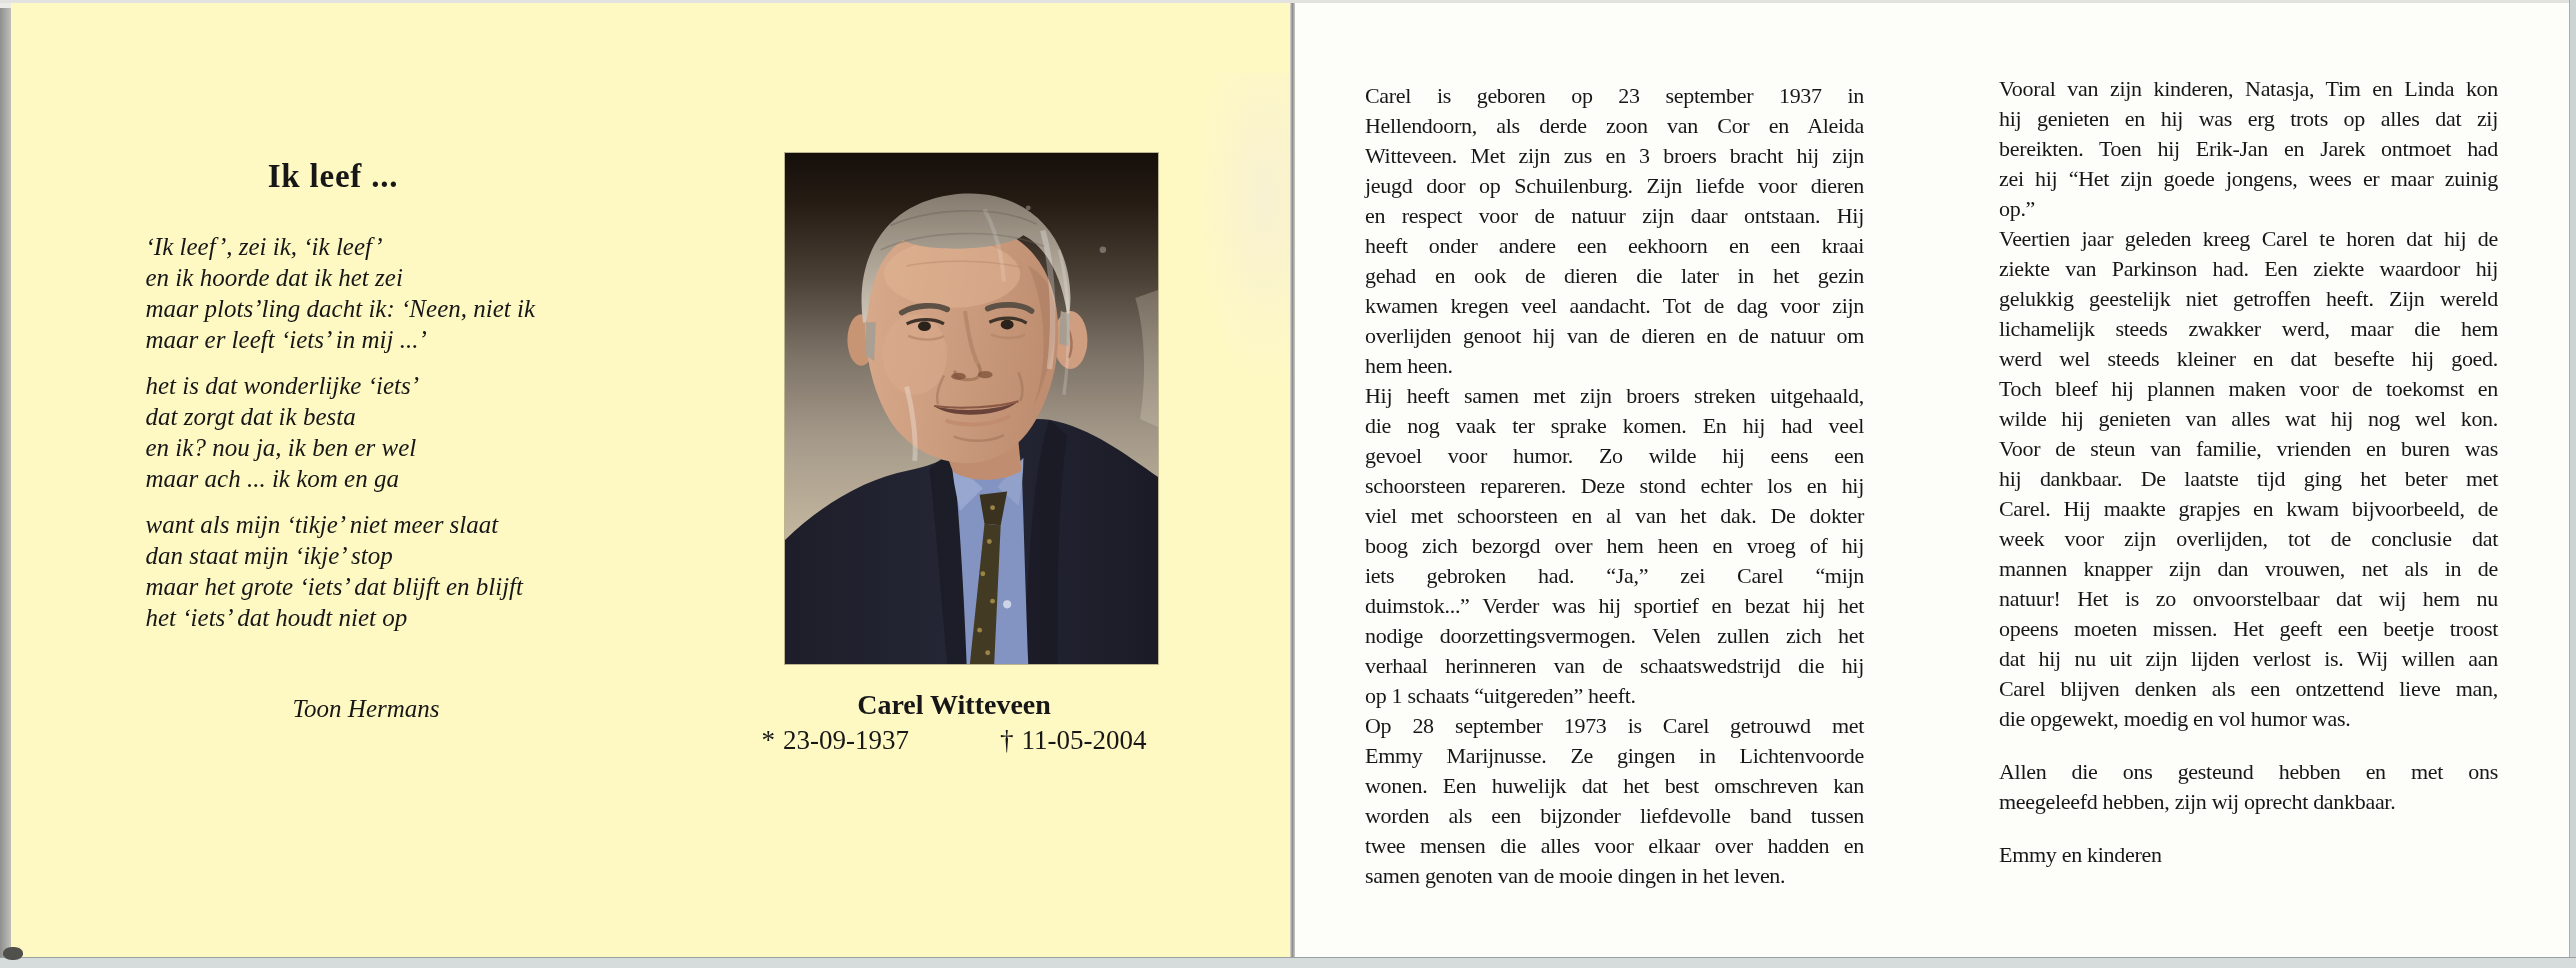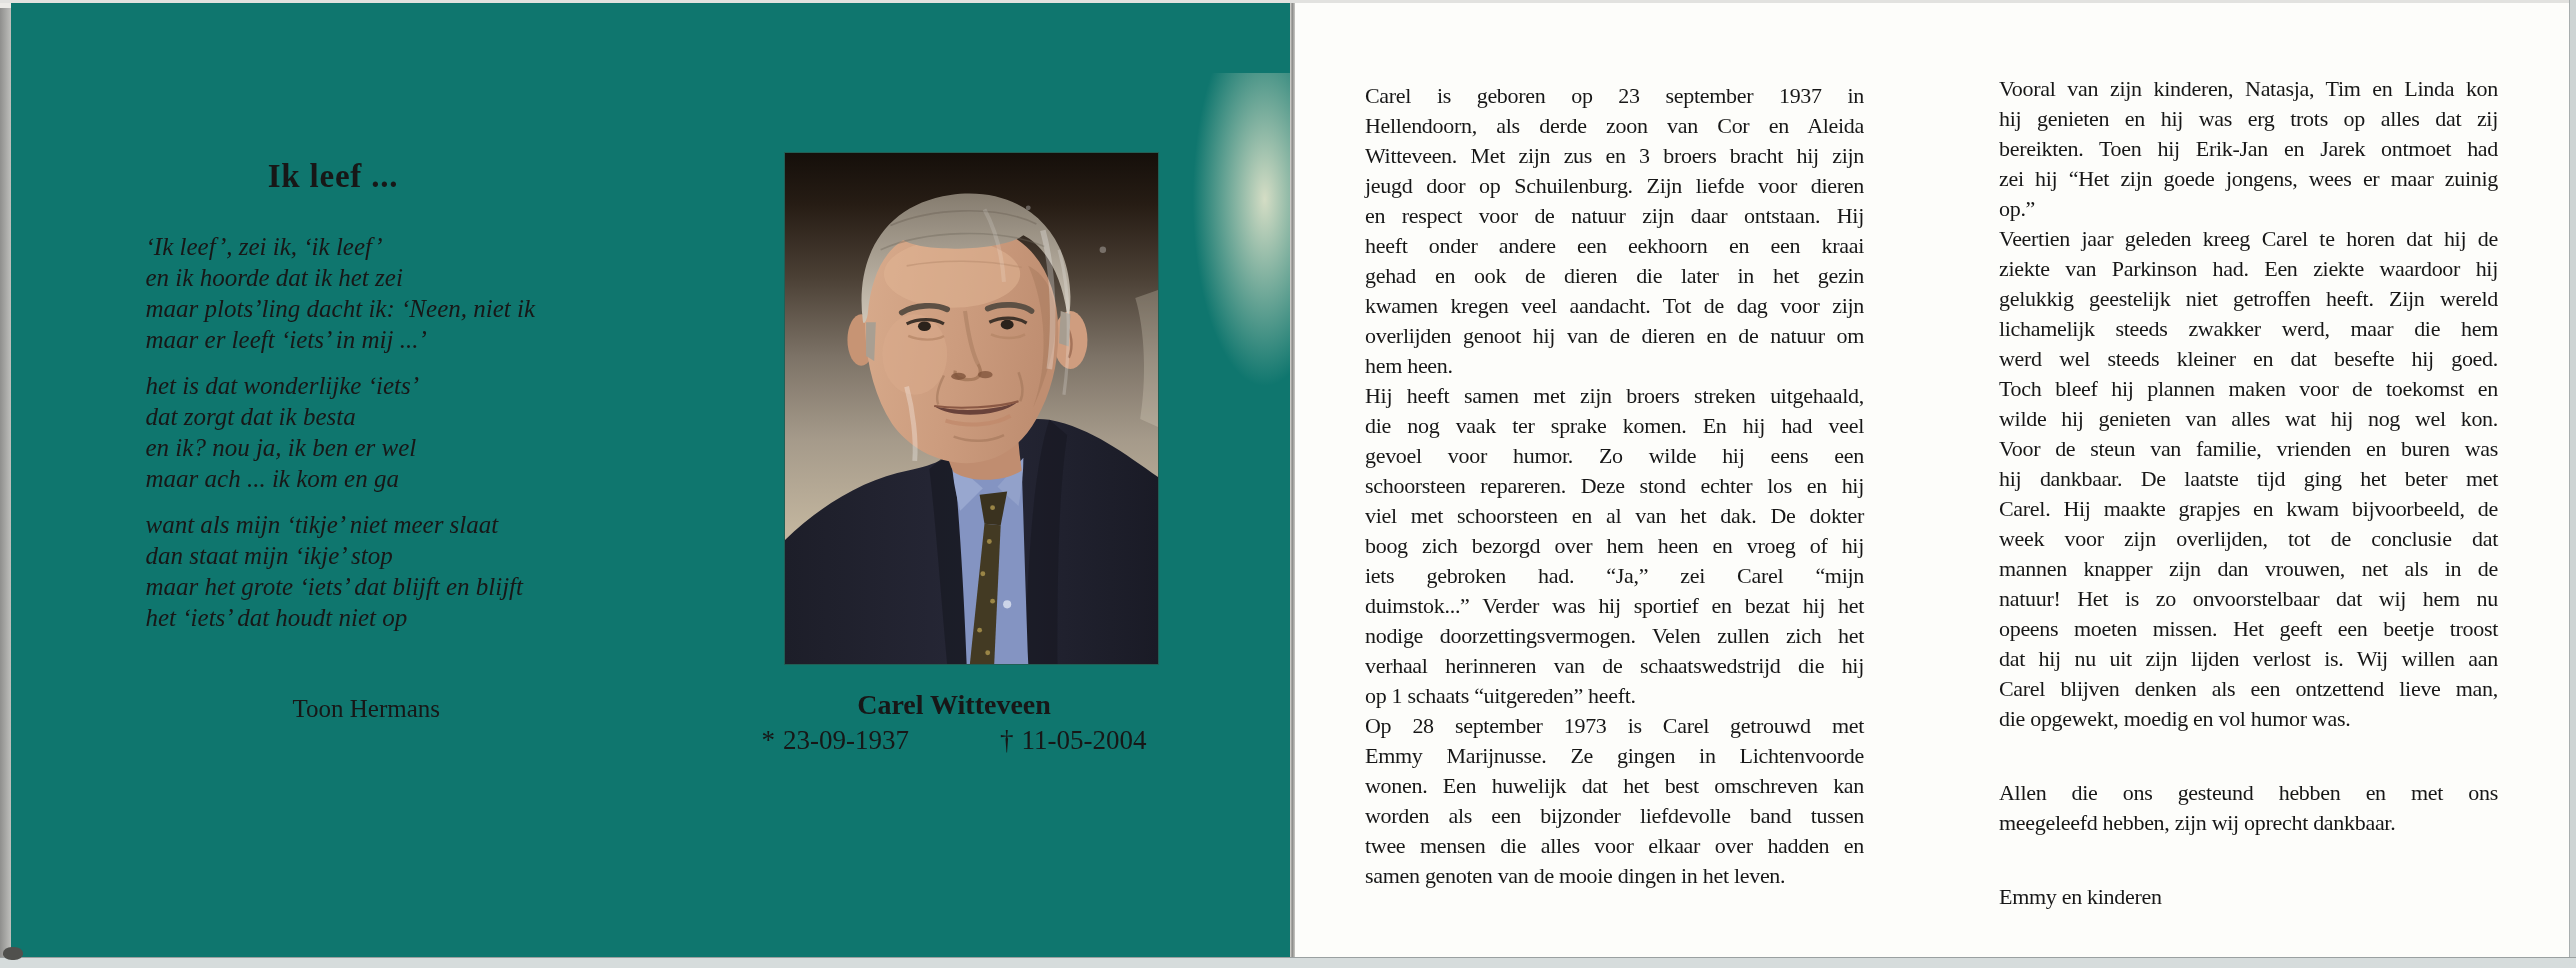--- a/index.html
+++ b/index.html
@@ -11,50 +11,50 @@
   .edge-left{position:absolute;left:0;top:8px;width:10.5px;height:950px;
              background:linear-gradient(90deg,#8f8f8d,#bfbfbc);}
   .edge-top{position:absolute;left:0;top:0;width:2576px;height:3.2px;background:#e2e2df;}
   .edge-bottom{position:absolute;left:0;top:957px;width:2576px;height:11.3px;
                background:#d6dcdc;border-top:1.6px solid #9aa0a0;box-sizing:border-box;}
   .edge-right{position:absolute;left:2569px;top:0;width:7.3px;height:957px;
               background:#ced4d4;border-left:1.6px solid #a8aeae;box-sizing:border-box;}
   .corner-blob{position:absolute;left:3.2px;top:947px;width:19.4px;height:13px;
                background:#50504d;border-radius:45%;}
 
-  .page{position:absolute;top:0;height:957px;background:#0f766e;}
+  .page{position:absolute;top:0;height:957px;background:#fef9c3;}
   .page-left{left:10.5px;width:1280px;}
   .page-right{left:1295px;width:1274px;background:#fdfdfa;}
   .fold{position:absolute;left:1290px;top:0;width:4.8px;height:957px;
         background:linear-gradient(90deg,#dcdcd8,#8b8b88 45%,#c9c9c5);}
   .blotch{position:absolute;left:1192px;top:73px;width:101px;height:315px;
           background:radial-gradient(ellipse at 72% 40%, rgba(247,239,212,0.85), rgba(247,239,212,0) 70%);}
 
   
   .poem-title{position:absolute;left:133px;top:158px;width:379px;text-align:center;
               font-weight:bold;font-size:33px;letter-spacing:0.8px;}
   .poem{position:absolute;left:135px;top:231px;font-style:italic;font-size:25px;line-height:31px;font-family:Liberation Serif, serif;}
   .stanza + .stanza{margin-top:15px;}
-  .poem-author{position:absolute;left:282px;top:695px;font-size:25px;}
+  .poem-author{position:absolute;left:282px;top:695px;font-size:25px;font-style:italic;}
 
   .photo{position:absolute;left:774px;top:153px;width:373px;height:511px;
          outline:0.8px solid rgba(70,55,40,.35);}
   .photo svg{display:block;width:100%;height:100%;}
 
   .deceased-name{position:absolute;left:762px;top:689px;width:363px;text-align:center;
                  font-weight:bold;font-size:28px;}
   .dates{position:absolute;left:762px;top:725px;width:363px;display:flex;
          justify-content:center;gap:91px;font-size:27px;white-space:nowrap;}
   .date-group .sym{padding-right:8px;}
 
   
   .col{position:absolute;width:499px;font-size:22px;line-height:30px;letter-spacing:-0.3px;}
   .col1{left:1365px;top:81px;}
   .col2{left:1999px;top:74px;}
-  .para.gap{margin-top:44px;}
+  .para.gap{margin-top:23px;}
   .tline{text-align:justify;text-align-last:justify;}
   .tline.last{text-align-last:left;}
 </style>
 </head>
 <body>
 
 <div id="root">
 
   <div class="page page-left">
     <div class="poem-title">Ik leef ...</div>

